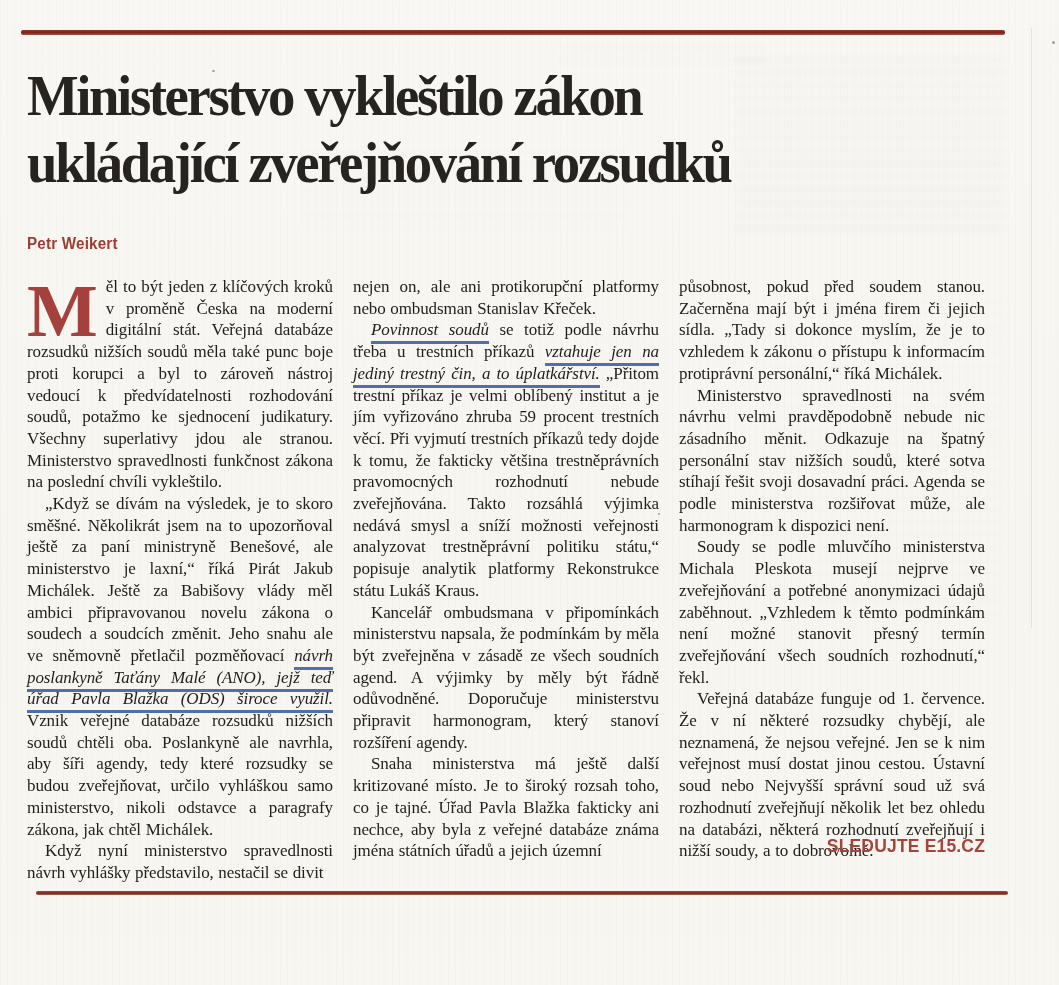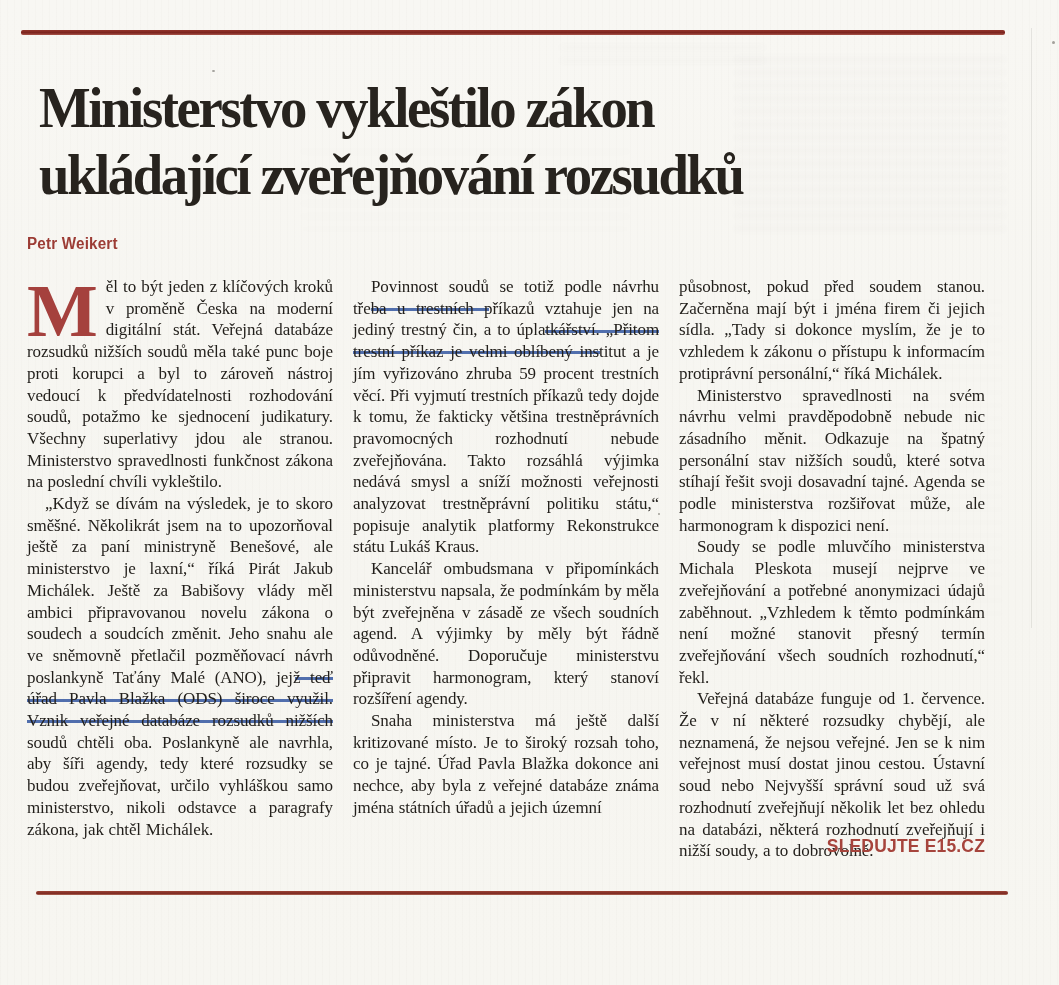--- a/index.html
+++ b/index.html
@@ -79,21 +79,22 @@
   .dropcap{
     float:left;
     font-weight:bold;
     font-size:75px;
     line-height:58px;
     padding:6px 8px 0 0;
     color:#a5413d;
   }
   .pen-underline{
     border-bottom:3px solid rgba(44,81,157,0.82);
-    padding-bottom:12px;
+    padding-bottom:2px;
+    font-style:italic;
   }
   .footer-cta{
     position:absolute;left:680px;top:835px;width:305px;
     text-align:right;
     font-family:"Liberation Sans", sans-serif;
     font-weight:bold;
     font-size:19px;
     letter-spacing:.2px;
     color:#a6443c;
     transform:scaleX(.92);transform-origin:right;
@@ -112,40 +113,42 @@
   <div class="ghost g2"></div>
   <div class="ghost g3"></div>
   <div class="ghost g4"></div>
   <div class="fold-line"></div>
   <div class="speck s1"></div>
   <div class="speck s2"></div>
   <div class="speck s3"></div>
 
   <div class="rule rule-top"></div>
 
-  <h1 class="headline" style="margin:12px;">
+  <h1 class="headline" style="margin:0;">
     <span class="tline">Ministerstvo vykleštilo zákon</span>
     <span class="tline">ukládající zveřejňování rozsudků</span>
   </h1>
 
   <div class="byline">Petr Weikert</div>
 
   <div class="columns">
       <div class="col">
         <p><span class="dropcap">M</span><span>ěl to být jeden z klíčových kroků v proměně Česka na moderní digitální stát. Veřejná databáze rozsudků nižších soudů měla také punc boje proti korupci a byl to zároveň nástroj vedoucí k předvídatelnosti rozhodování soudů, potažmo ke sjednocení judikatury. Všechny superlativy jdou ale stranou. Ministerstvo spravedlnosti funkčnost zákona na poslední chvíli vykleštilo.</span></p>
         <p class="indent"><span>„Když se dívám na výsledek, je to skoro směšné. Několikrát jsem na to upozorňoval ještě za paní ministryně Benešové, ale ministerstvo je laxní,“ říká Pirát Jakub Michálek. Ještě za Babišovy vlády měl ambici připravovanou novelu zákona o soudech a soudcích změnit. Jeho snahu ale ve sněmovně přetlačil pozměňovací </span><span class="pen-underline">návrh poslankyně Taťány Malé (ANO), jejž teď úřad Pavla Blažka (ODS) široce využil.</span><span> Vznik veřejné databáze rozsudků nižších soudů chtěli oba. Poslankyně ale navrhla, aby šíři agendy, tedy které rozsudky se budou zveřejňovat, určilo vyhláškou samo ministerstvo, nikoli odstavce a paragrafy zákona, jak chtěl Michálek.</span></p>
+        <p class="indent"><span>Když nyní ministerstvo spravedlnosti návrh vyhlášky představilo, nestačil se divit</span></p>
       </div>
       <div class="col">
+        <p><span>nejen on, ale ani protikorupční platformy nebo ombudsman Stanislav Křeček.</span></p>
         <p class="indent"><span class="pen-underline">Povinnost soudů</span><span> se totiž podle návrhu třeba u trestních příkazů </span><span class="pen-underline">vztahuje jen na jediný trestný čin, a to úplatkářství.</span><span> „Přitom trestní příkaz je velmi oblíbený institut a je jím vyřizováno zhruba 59 procent trestních věcí. Při vyjmutí trestních příkazů tedy dojde k tomu, že fakticky většina trestněprávních pravomocných rozhodnutí nebude zveřejňována. Takto rozsáhlá výjimka nedává smysl a sníží možnosti veřejnosti analyzovat trestněprávní politiku státu,“ popisuje analytik platformy Rekonstrukce státu Lukáš Kraus.</span></p>
         <p class="indent"><span>Kancelář ombudsmana v připomínkách ministerstvu napsala, že podmínkám by měla být zveřejněna v zásadě ze všech soudních agend. A výjimky by měly být řádně odůvodněné. Doporučuje ministerstvu připravit harmonogram, který stanoví rozšíření agendy.</span></p>
-        <p class="indent"><span>Snaha ministerstva má ještě další kritizované místo. Je to široký rozsah toho, co je tajné. Úřad Pavla Blažka dokonce ani nechce, aby byla z veřejné databáze známa jména státních úřadů a jejich územní</span></p>
+        <p class="indent"><span>Snaha ministerstva má ještě další kritizované místo. Je to široký rozsah toho, co je tajné. Úřad Pavla Blažka fakticky ani nechce, aby byla z veřejné databáze známa jména státních úřadů a jejich územní</span></p>
       </div>
       <div class="col">
         <p><span>působnost, pokud před soudem stanou. Začerněna mají být i jména firem či jejich sídla. „Tady si dokonce myslím, že je to vzhledem k zákonu o přístupu k informacím protiprávní personální,“ říká Michálek.</span></p>
-        <p class="indent"><span>Ministerstvo spravedlnosti na svém návrhu velmi pravděpodobně nebude nic zásadního měnit. Odkazuje na špatný personální stav nižších soudů, které sotva stíhají řešit svoji dosavadní tajné. Agenda se podle ministerstva rozšiřovat může, ale harmonogram k dispozici není.</span></p>
+        <p class="indent"><span>Ministerstvo spravedlnosti na svém návrhu velmi pravděpodobně nebude nic zásadního měnit. Odkazuje na špatný personální stav nižších soudů, které sotva stíhají řešit svoji dosavadní práci. Agenda se podle ministerstva rozšiřovat může, ale harmonogram k dispozici není.</span></p>
         <p class="indent"><span>Soudy se podle mluvčího ministerstva Michala Pleskota musejí nejprve ve zveřejňování a potřebné anonymizaci údajů zaběhnout. „Vzhledem k těmto podmínkám není možné stanovit přesný termín zveřejňování všech soudních rozhodnutí,“ řekl.</span></p>
         <p class="indent"><span>Veřejná databáze funguje od 1. července. Že v ní některé rozsudky chybějí, ale neznamená, že nejsou veřejné. Jen se k nim veřejnost musí dostat jinou cestou. Ústavní soud nebo Nejvyšší správní soud už svá rozhodnutí zveřejňují několik let bez ohledu na databázi, některá rozhodnutí zveřejňují i nižší soudy, a to dobrovolně.</span></p>
       </div>
     </div>
 
   <div class="footer-cta">SLEDUJTE E15.CZ</div>
 
   <div class="rule rule-bottom"></div>
 
 </div>

